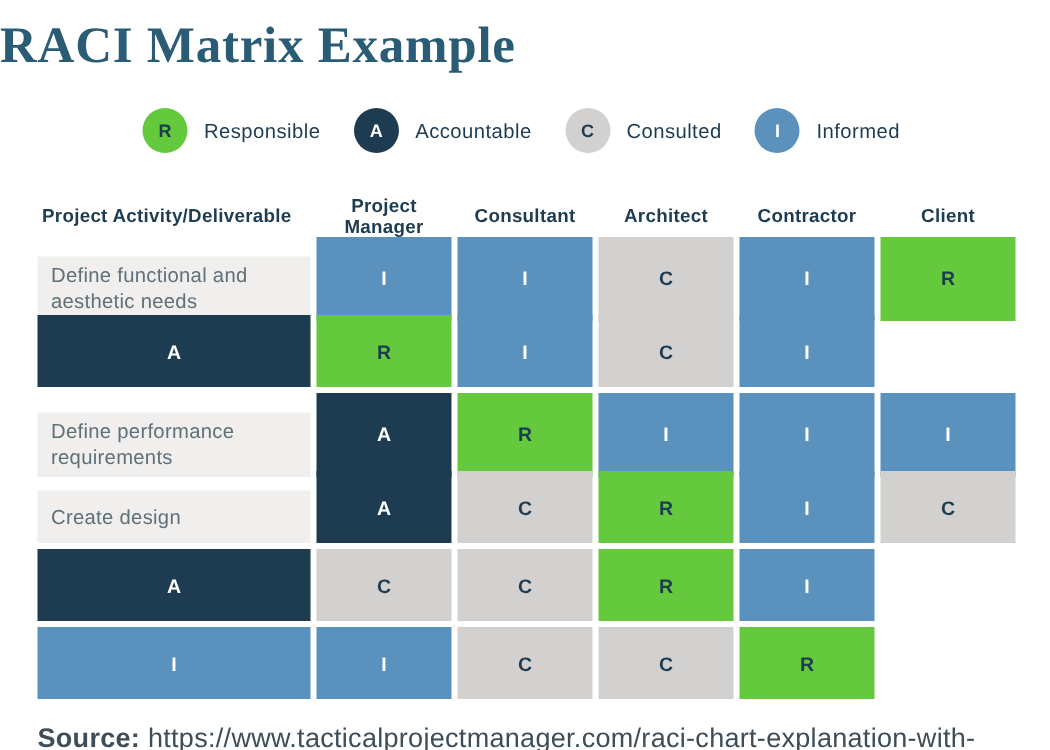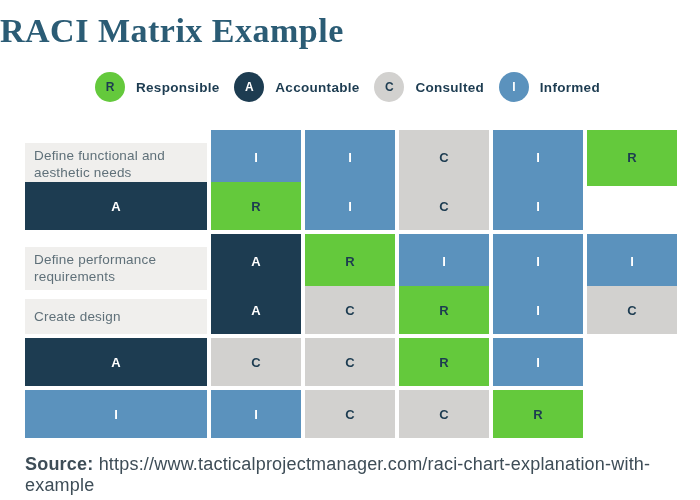--- a/index.html
+++ b/index.html
@@ -48,21 +48,21 @@
     gap:11px;
   }
   .legend-swatch{
     width:30px;height:30px;
     border-radius:50%;
     display:flex;align-items:center;justify-content:center;
     font-weight:bold;font-size:12px;
     flex:0 0 auto;
   }
   .legend-label{
-    font-weight:bold;
+    font-weight:normal;
     font-size:13.5px;
     color:var(--header-text);
     letter-spacing:0.3px;
   }
   .table-wrap{
     margin:28px 0 0 25px;
     width:652px;
   }
   .grid-row{
     display:grid;
@@ -138,20 +138,28 @@
     <span class="legend-label">Consulted</span>
   </div>
   <div class="legend-item">
     <span class="legend-swatch raci-i">I</span>
     <span class="legend-label">Informed</span>
   </div>
 </div>
 
 <div class="table-wrap">
 
+  <div class="grid-row header-row">
+    <div class="header-cell first">Project Activity/Deliverable</div>
+    <div class="header-cell">Project Manager</div>
+    <div class="header-cell">Consultant</div>
+    <div class="header-cell">Architect</div>
+    <div class="header-cell">Contractor</div>
+    <div class="header-cell">Client</div>
+  </div>
 
   <div class="grid-row data-row">
     <div class="activity-cell">Define functional and aesthetic needs</div>
     <div class="raci-cell raci-i">I</div>
     <div class="raci-cell raci-i">I</div>
     <div class="raci-cell raci-c">C</div>
     <div class="raci-cell raci-i">I</div>
     <div class="raci-cell raci-r">R</div>
   </div>
 

